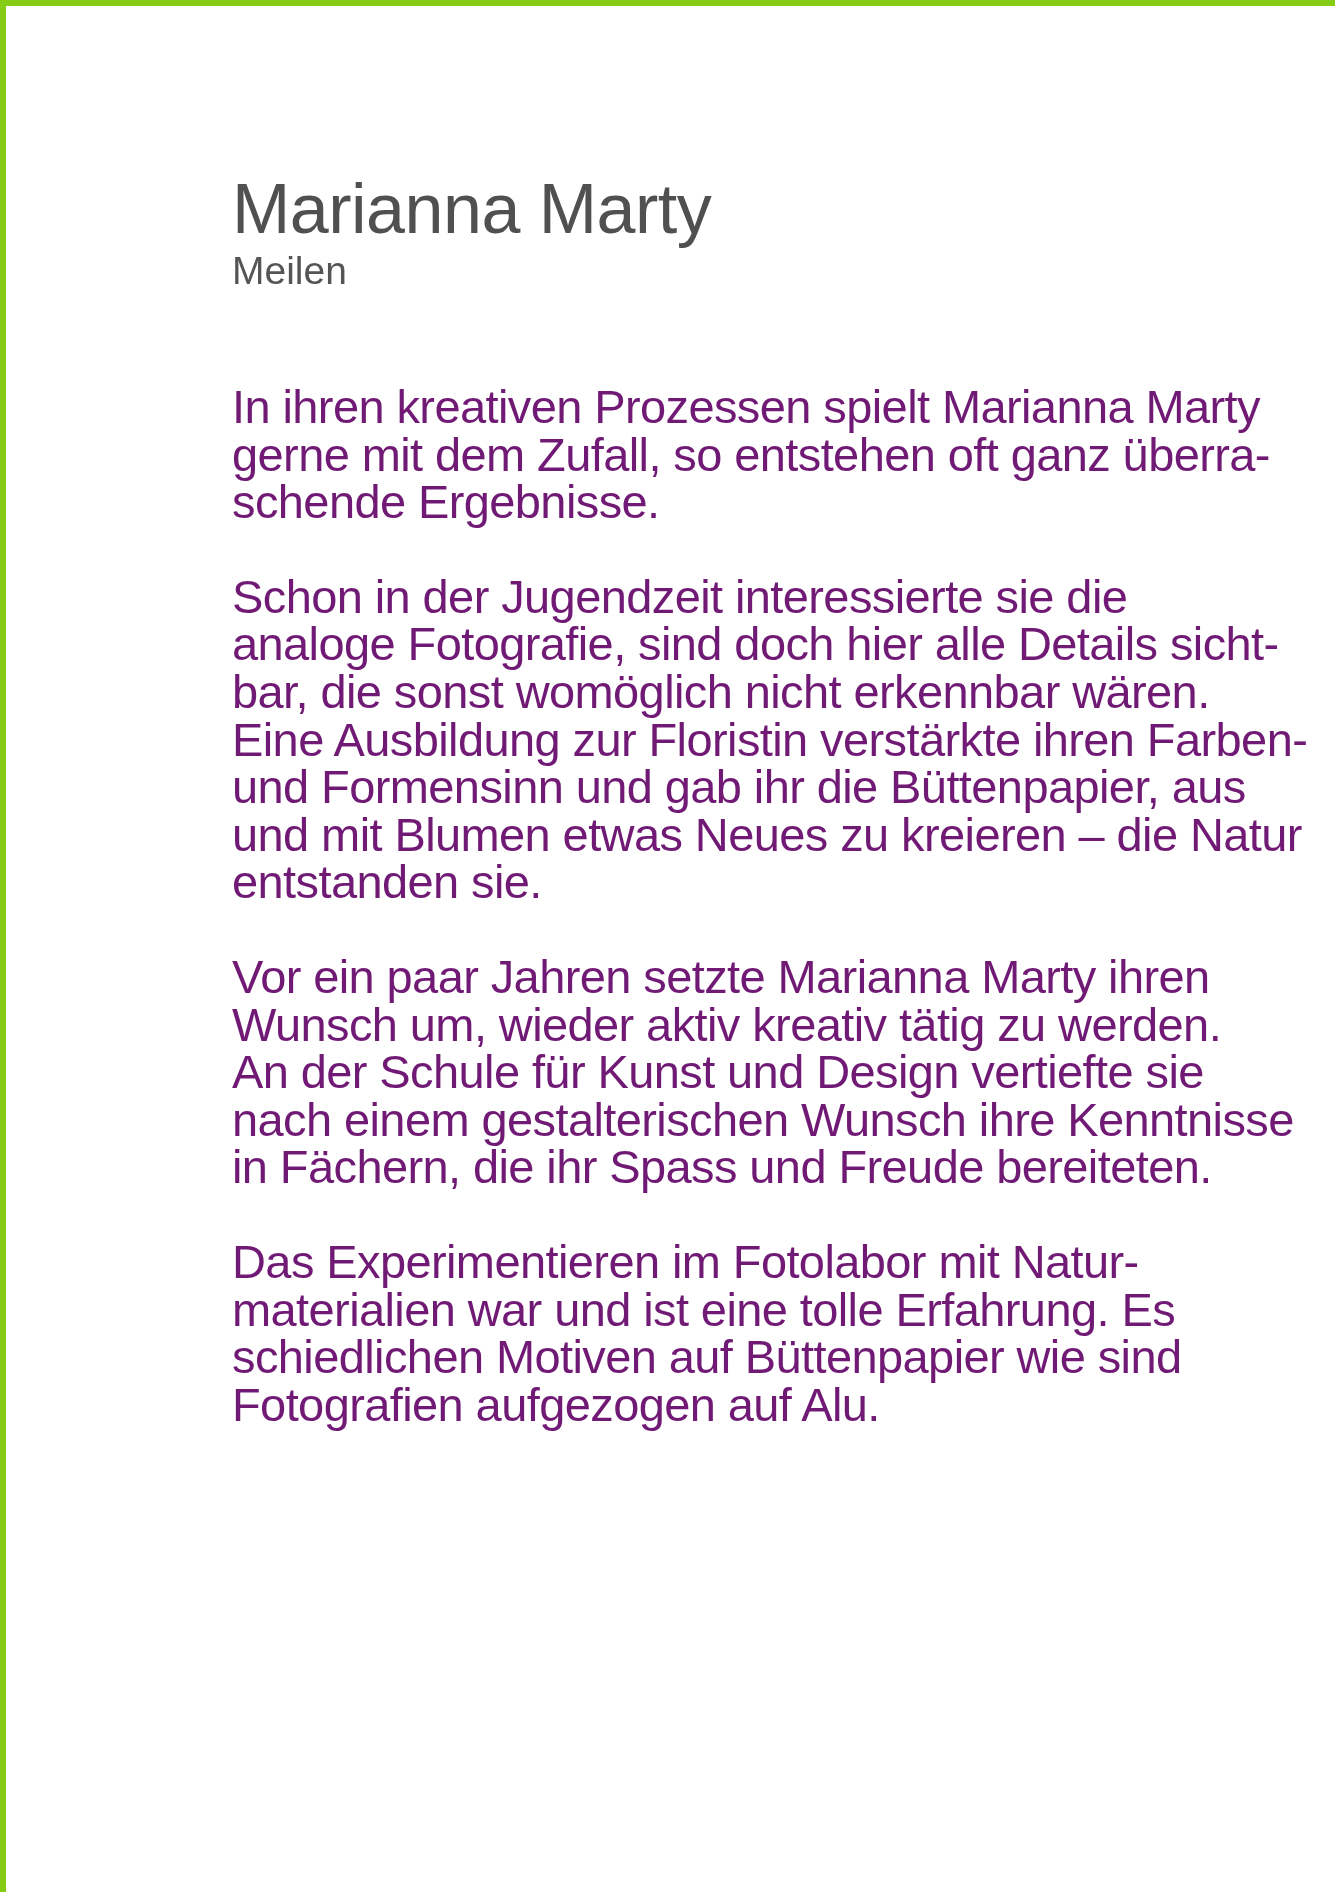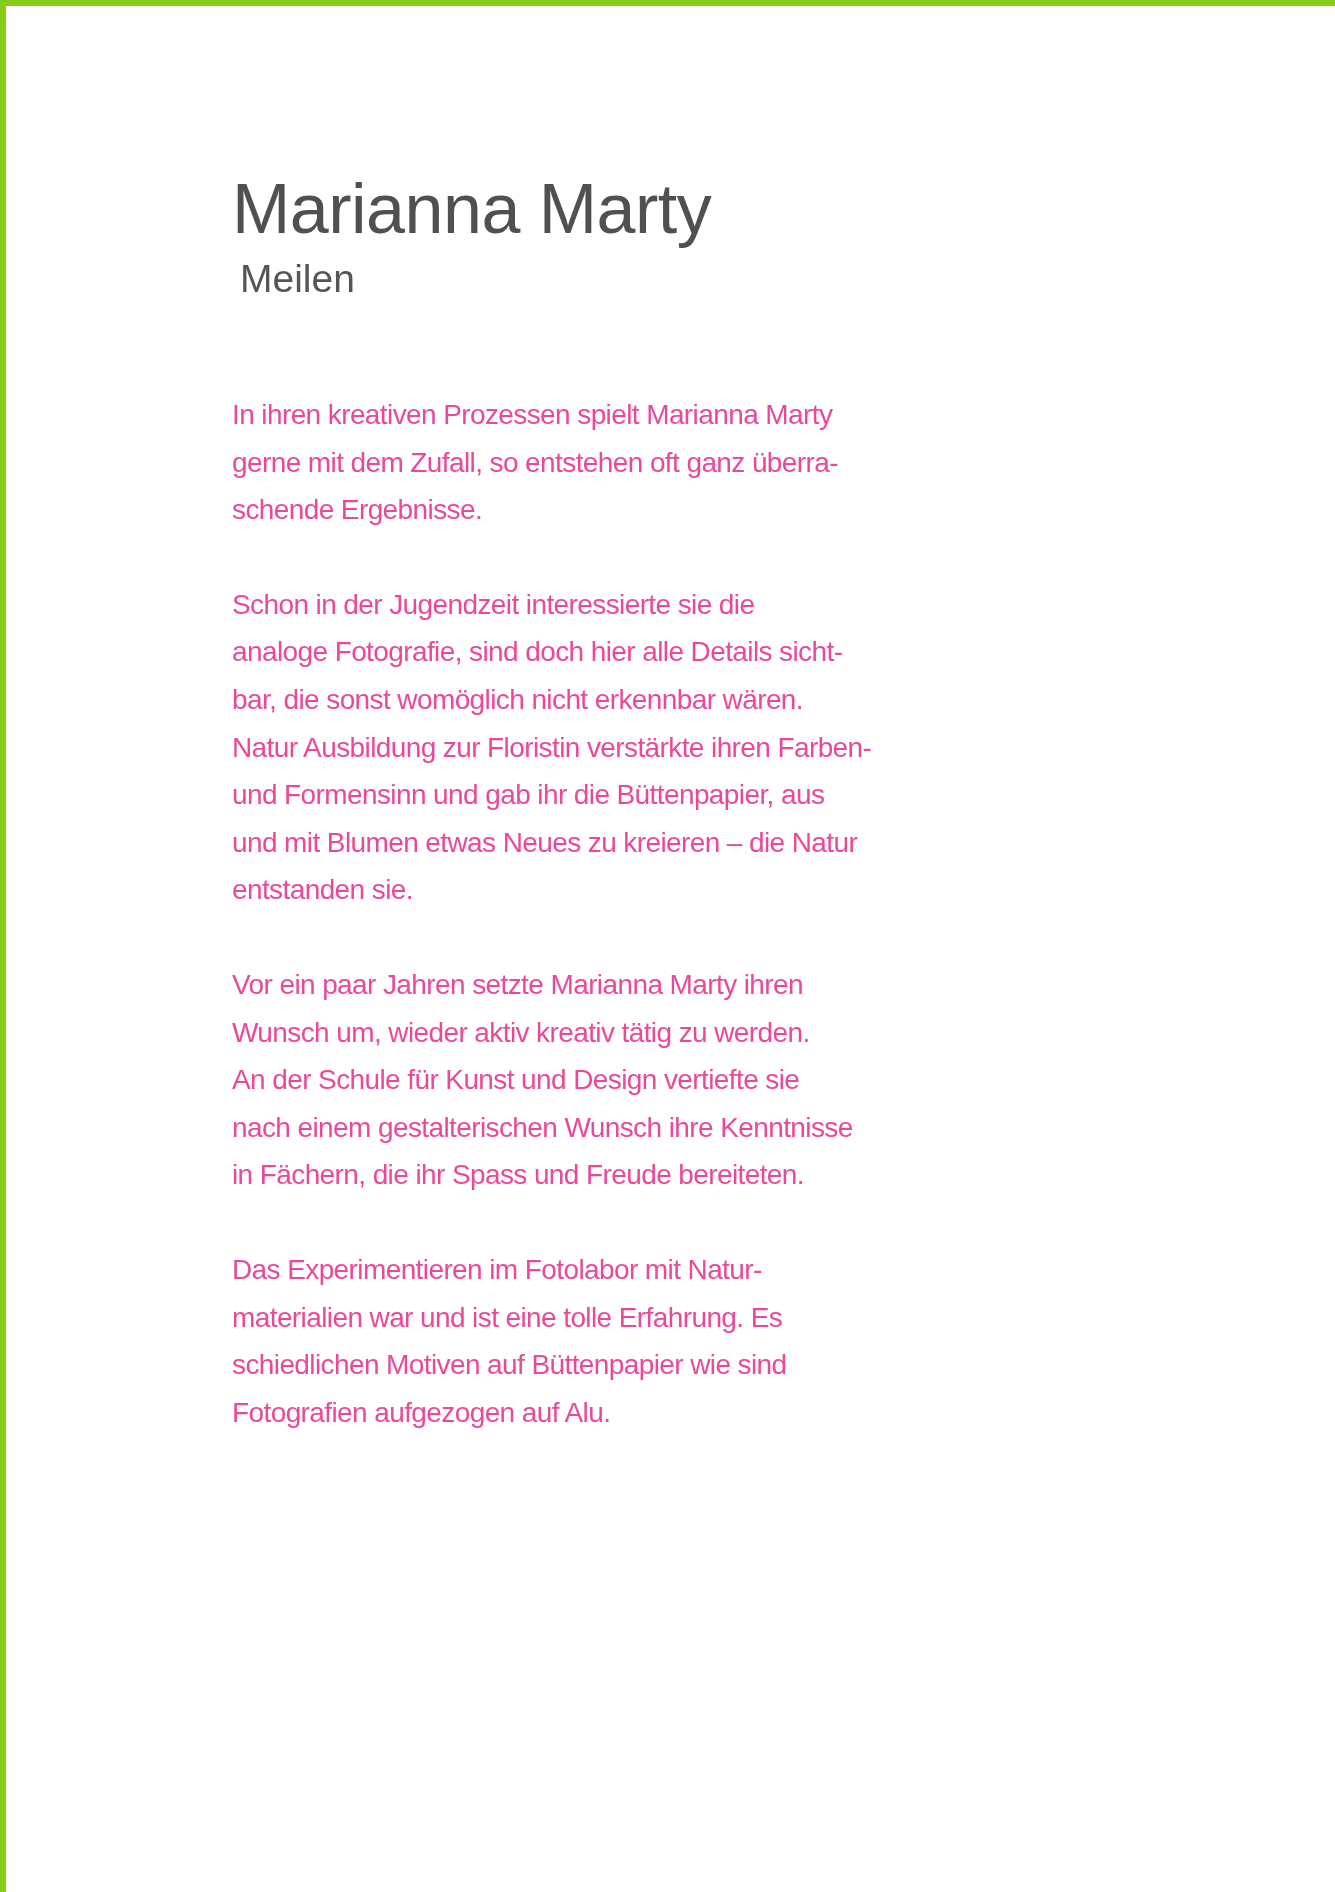--- a/index.html
+++ b/index.html
@@ -29,35 +29,35 @@
     }
     .title {
       margin: 0;
       font-size: 70px;
       font-weight: normal;
       line-height: 80px;
       letter-spacing: -0.5px;
       color: #505050;
     }
     .subtitle {
-      margin: 8px;
+      margin: 0;
       font-size: 39px;
       font-weight: normal;
       line-height: 44px;
       color: #555555;
     }
     .body {
       margin-top: 90px;
     }
     .para {
       margin: 12px 0 47px 0;
-      font-size: 28px;
+      font-size: 47px;
       line-height: 47.6px;
       letter-spacing: -0.6px;
-      color: #ec4899;
+      color: #701a75;
     }
     .line {
       display: block;
       white-space: nowrap;
     }
   </style>
 </head>
 <body>
 
 <div class="page">
@@ -69,21 +69,21 @@
       <p class="para">
         <span class="line">In ihren kreativen Prozessen spielt Marianna Marty</span>
         <span class="line">gerne mit dem Zufall, so entstehen oft ganz überra-</span>
         <span class="line">schende Ergebnisse.</span>
       </p>
 
       <p class="para">
         <span class="line">Schon in der Jugendzeit interessierte sie die</span>
         <span class="line">analoge Fotografie, sind doch hier alle Details sicht-</span>
         <span class="line">bar, die sonst womöglich nicht erkennbar wären.</span>
-        <span class="line">Natur Ausbildung zur Floristin verstärkte ihren Farben-</span>
+        <span class="line">Eine Ausbildung zur Floristin verstärkte ihren Farben-</span>
         <span class="line">und Formensinn und gab ihr die Büttenpapier, aus</span>
         <span class="line">und mit Blumen etwas Neues zu kreieren – die Natur</span>
         <span class="line">entstanden sie.</span>
       </p>
 
       <p class="para">
         <span class="line">Vor ein paar Jahren setzte Marianna Marty ihren</span>
         <span class="line">Wunsch um, wieder aktiv kreativ tätig zu werden.</span>
         <span class="line">An der Schule für Kunst und Design vertiefte sie</span>
         <span class="line">nach einem gestalterischen Wunsch ihre Kenntnisse</span>

